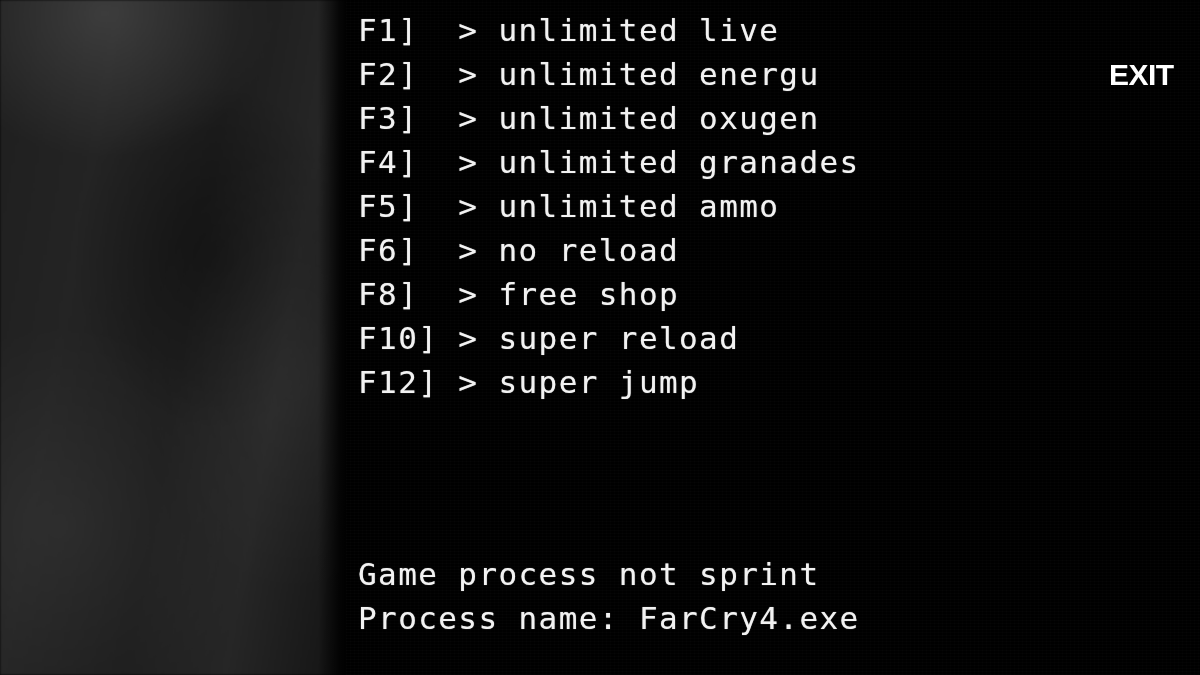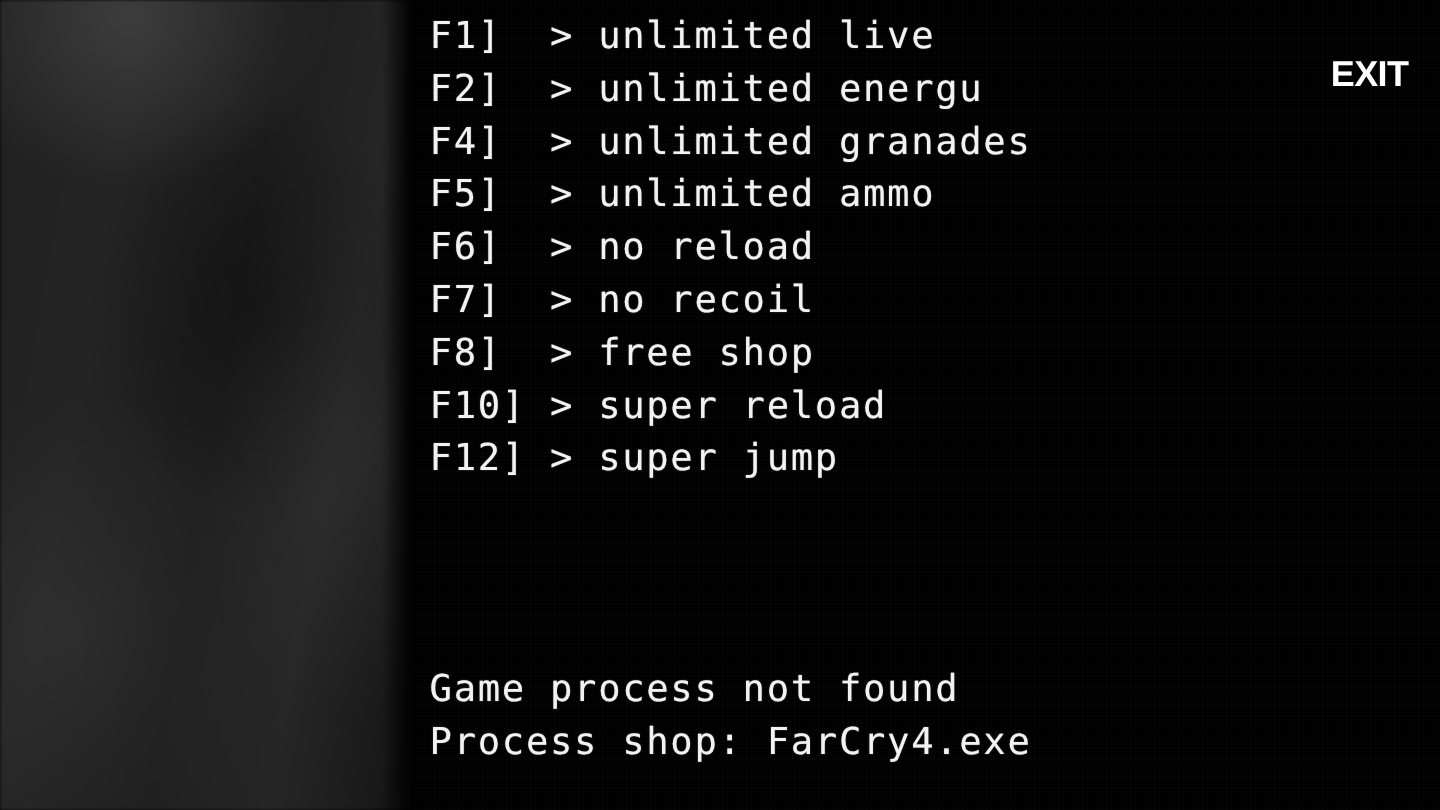--- a/index.html
+++ b/index.html
@@ -89,21 +89,21 @@
     color: #f2f2f2;
     font-size: 31px;
     letter-spacing: 1.4px;
     text-shadow: 0 0 1px rgba(255,255,255,0.55);
   }
 
   
   #exit-button {
     position: absolute;
     left: 757px;
-    top: 44px;
+    top: 56px;
     padding: 2px 6px;
     color: #ffffff;
     font-family: "Liberation Sans", "DejaVu Sans", sans-serif;
     font-size: 30px;
     font-weight: bold;
     letter-spacing: -0.5px;
     line-height: 34px;
     cursor: pointer;
     user-select: none;
     background: transparent;
@@ -117,30 +117,30 @@
 
   <div id="backdrop"></div>
   <div id="backdrop-edge"></div>
 
   <div id="panel">
     <div id="panel-noise"></div>
 
     <div id="cheat-list">
       <div class="cheat-row">F1]  &gt; unlimited live</div>
       <div class="cheat-row">F2]  &gt; unlimited energu</div>
+      <div class="cheat-row">F3]  &gt; unlimited oxugen</div>
       <div class="cheat-row">F4]  &gt; unlimited granades</div>
       <div class="cheat-row">F5]  &gt; unlimited ammo</div>
       <div class="cheat-row">F6]  &gt; no reload</div>
-      <div class="cheat-row">F7]  &gt; no recoil</div>
       <div class="cheat-row">F8]  &gt; free shop</div>
       <div class="cheat-row">F10] &gt; super reload</div>
       <div class="cheat-row">F12] &gt; super jump</div>
     </div>
 
     <div id="status-block">
-      <div class="status-row">Game process not found</div>
-      <div class="status-row">Process shop: FarCry4.exe</div>
+      <div class="status-row">Game process not sprint</div>
+      <div class="status-row">Process name: FarCry4.exe</div>
     </div>
 
     <div id="exit-button">EXIT</div>
   </div>
 
 </div>
 
 </body></html>

